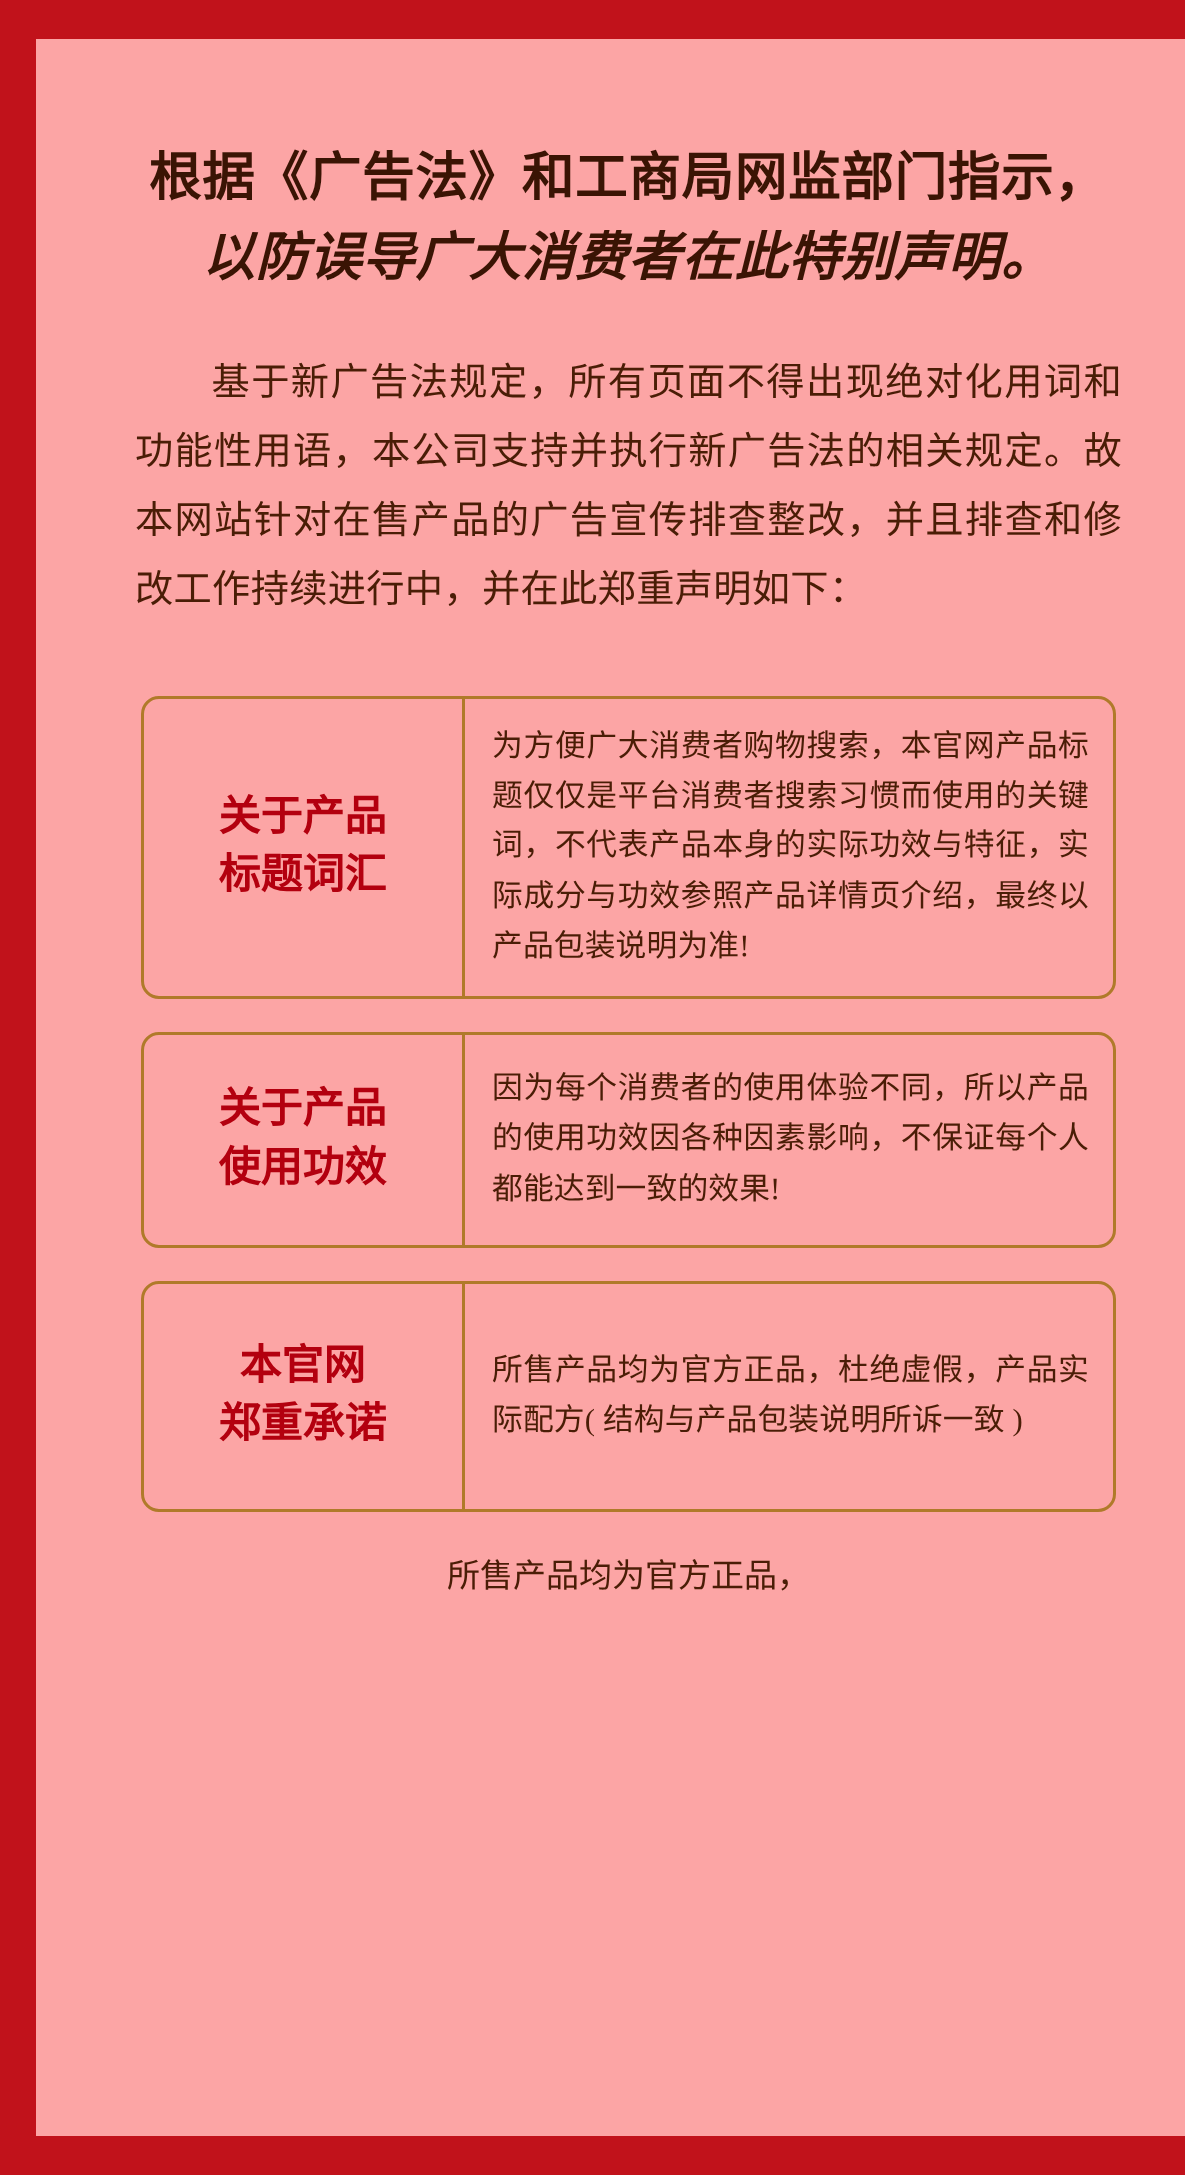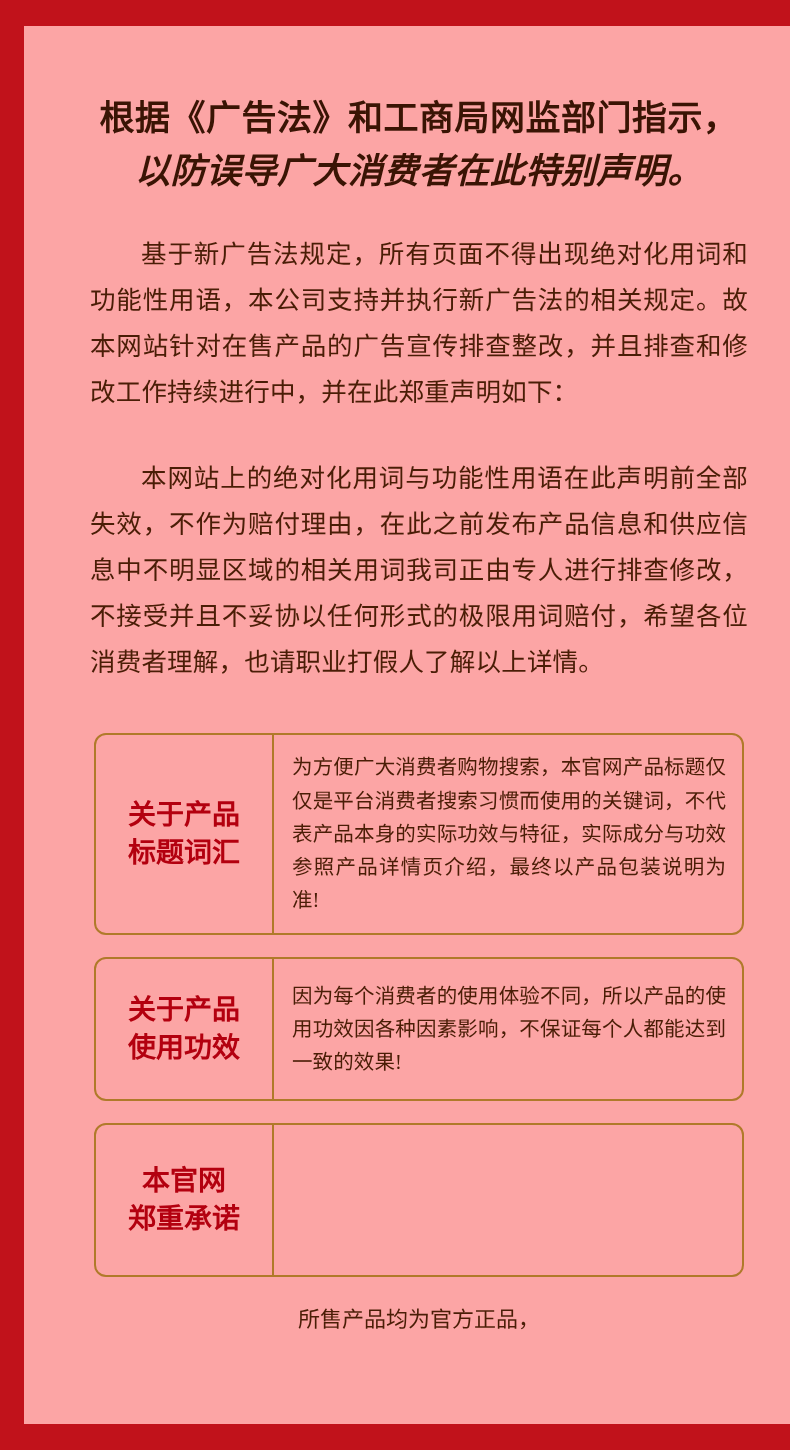--- a/index.html
+++ b/index.html
@@ -72,21 +72,21 @@
   .card .tag {
     flex: 0 0 168px;
     display: flex;
     flex-direction: column;
     align-items: center;
     justify-content: center;
     color: #b3000f;
     font-weight: bold;
     font-size: 28px;
     line-height: 1.38;
-    padding: 14px 4px;
+    padding: 14px 22px;
     border-right: 2px solid #b07a2a;
     text-align: center;
   }
   .card .tag span { display: block; white-space: nowrap; }
   .card .desc {
     flex: 1 1 auto;
     color: #4a1d06;
     font-size: 20.5px;
     line-height: 1.62;
     padding: 16px 16px 16px 18px;
@@ -115,21 +115,20 @@
 
 <div class="page">
   <div class="panel">
 
     <div class="headline">
       <span class="l1">根据《广告法》和工商局网监部门指示，</span>
       <span class="l2">以防误导广大消费者在此特别声明。</span>
     </div>
 
     <p class="para first">基于新广告法规定，所有页面不得出现绝对化用词和功能性用语，本公司支持并执行新广告法的相关规定。故本网站针对在售产品的广告宣传排查整改，并且排查和修改工作持续进行中，并在此郑重声明如下：</p>
-    <p class="para second">本网站上的绝对化用词与功能性用语在此声明前全部失效，不作为赔付理由，在此之前发布产品信息和供应信息中不明显区域的相关用词我司正由专人进行排查修改，不接受并且不妥协以任何形式的极限用词赔付，希望各位消费者理解，也请职业打假人了解以上详情。</p>
 
     <div class="cards">
 
       <div class="card c1">
         <div class="tag">
           <span>关于产品</span>
           <span>标题词汇</span>
         </div>
         <div class="desc">为方便广大消费者购物搜索，本官网产品标题仅仅是平台消费者搜索习惯而使用的关键词，不代表产品本身的实际功效与特征，实际成分与功效参照产品详情页介绍，最终以产品包装说明为准!</div>
       </div>
@@ -140,20 +139,21 @@
           <span>使用功效</span>
         </div>
         <div class="desc">因为每个消费者的使用体验不同，所以产品的使用功效因各种因素影响，不保证每个人都能达到一致的效果!</div>
       </div>
 
       <div class="card c3">
         <div class="tag">
           <span>本官网</span>
           <span>郑重承诺</span>
         </div>
+        <div class="desc">所售产品均为官方正品，杜绝虚假，产品实际配方( 结构与产品包装说明所诉一致 )</div>
       </div>
 
     </div>
 
     <div class="footer">
       <span class="f1">所售产品均为官方正品，</span>
     </div>
 
   </div>
 </div>

